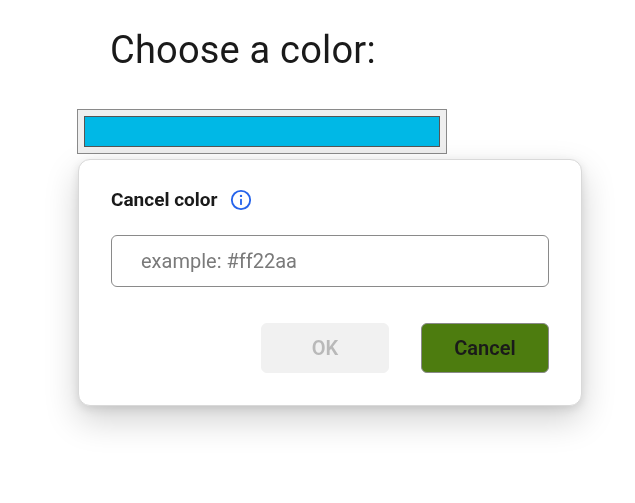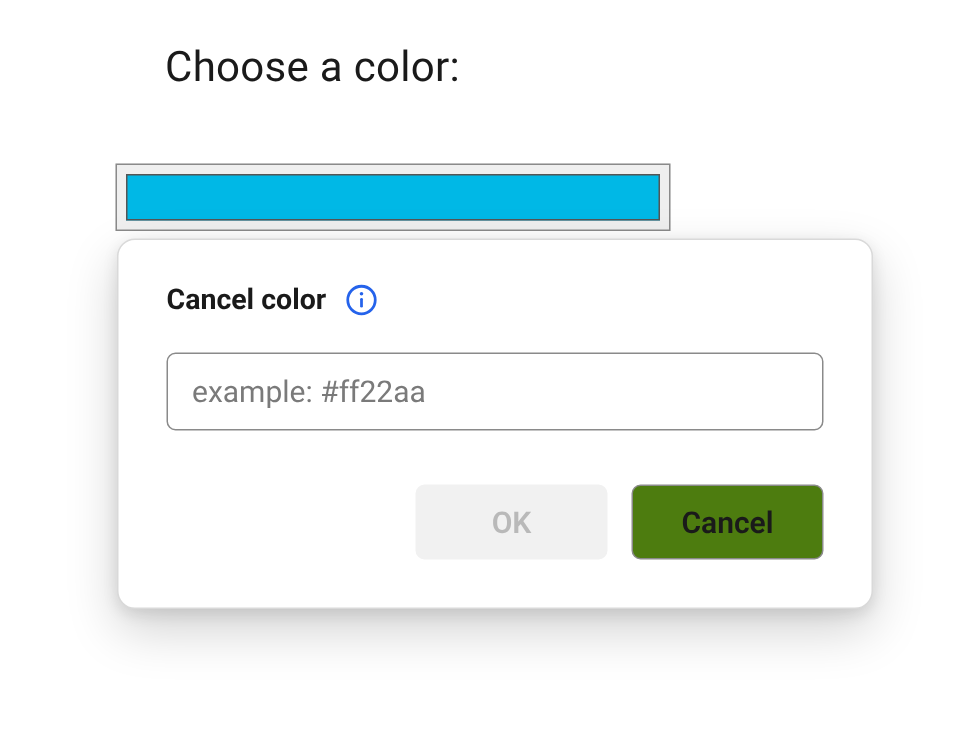--- a/index.html
+++ b/index.html
@@ -12,21 +12,21 @@
       background: #ffffff;
       width: 635px;
       height: 503px;
       position: relative;
       overflow: hidden;
     }
     .heading {
       position: absolute;
       left: 110px;
       top: 28px;
-      font-size: 28px;
+      font-size: 38px;
       font-weight: 400;
       color: #1a1a1a;
       letter-spacing: 0.2px;
     }
     .color-preview-wrap {
       position: absolute;
       left: 77px;
       top: 109px;
       width: 370px;
       height: 45px;
@@ -70,32 +70,32 @@
     .input-wrap {
       width: 100%;
       margin-bottom: 36px;
     }
     .color-input {
       width: 100%;
       height: 52px;
       border: 1px solid #8a8a8a;
       border-radius: 6px;
       font-size: 20px;
-      padding: 0 16px;
+      padding: 0 29px;
       color: #222;
       outline: none;
       font-family: inherit;
     }
     .color-input::placeholder {
       color: #7a7a7a;
     }
     .button-row {
       display: flex;
       justify-content: flex-end;
-      gap: 16px;
+      gap: 32px;
     }
     .btn {
       height: 50px;
       min-width: 128px;
       border-radius: 6px;
       font-size: 20px;
       font-weight: 600;
       cursor: pointer;
       font-family: inherit;
     }

